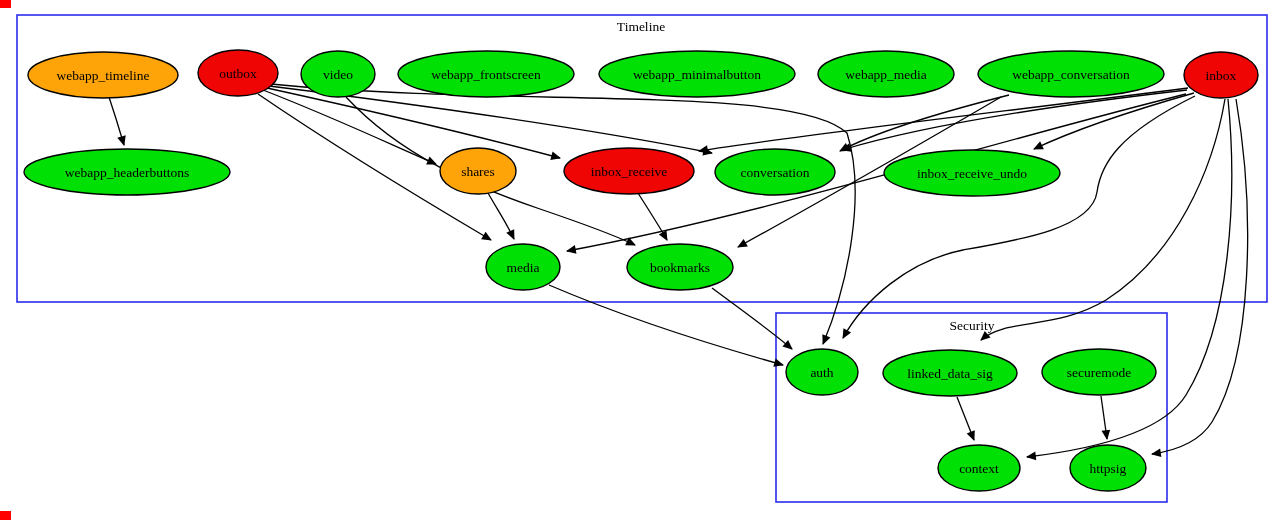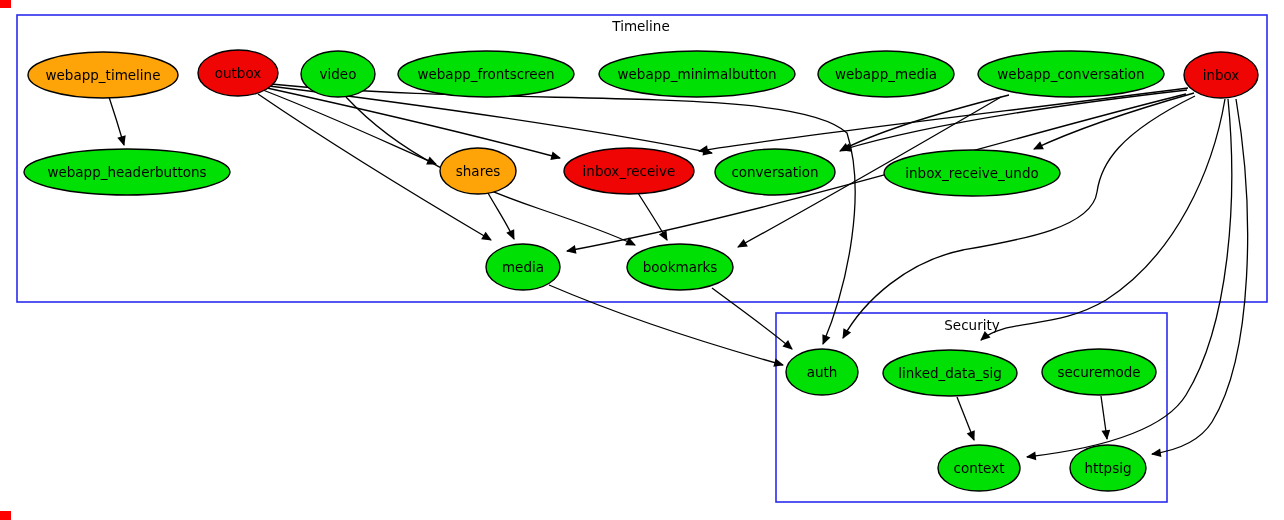--- a/index.html
+++ b/index.html
@@ -1,17 +1,17 @@
 <!DOCTYPE html>
 <html><head>
 <meta charset="utf-8">
 <style>
   html,body{margin:0;padding:0;background:#ffffff;}
   body{font-family:"DejaVu Sans", sans-serif;}
-  .stage{position:relative;width:1284px;height:520px;background:#ffffff;overflow:hidden;}
+  .stage{position:relative;width:1284px;height:520px;background:#ffffff;overflow:hidden;font-family:Liberation Serif, serif;}
   svg{display:block;}
   .node-label{font-size:13.5px;fill:#000000;text-anchor:middle;}
   .cluster-label{font-size:13.5px;fill:#000000;text-anchor:middle;}
   .edge{fill:none;stroke:#000000;stroke-width:1.3;}
   .node-ellipse{stroke:#000000;stroke-width:1.4;}
   .cluster-rect{fill:none;stroke:#2b2bee;stroke-width:1.6;}
   .corner-mark{fill:#ff0000;}
 </style>
 </head>
 <body>

